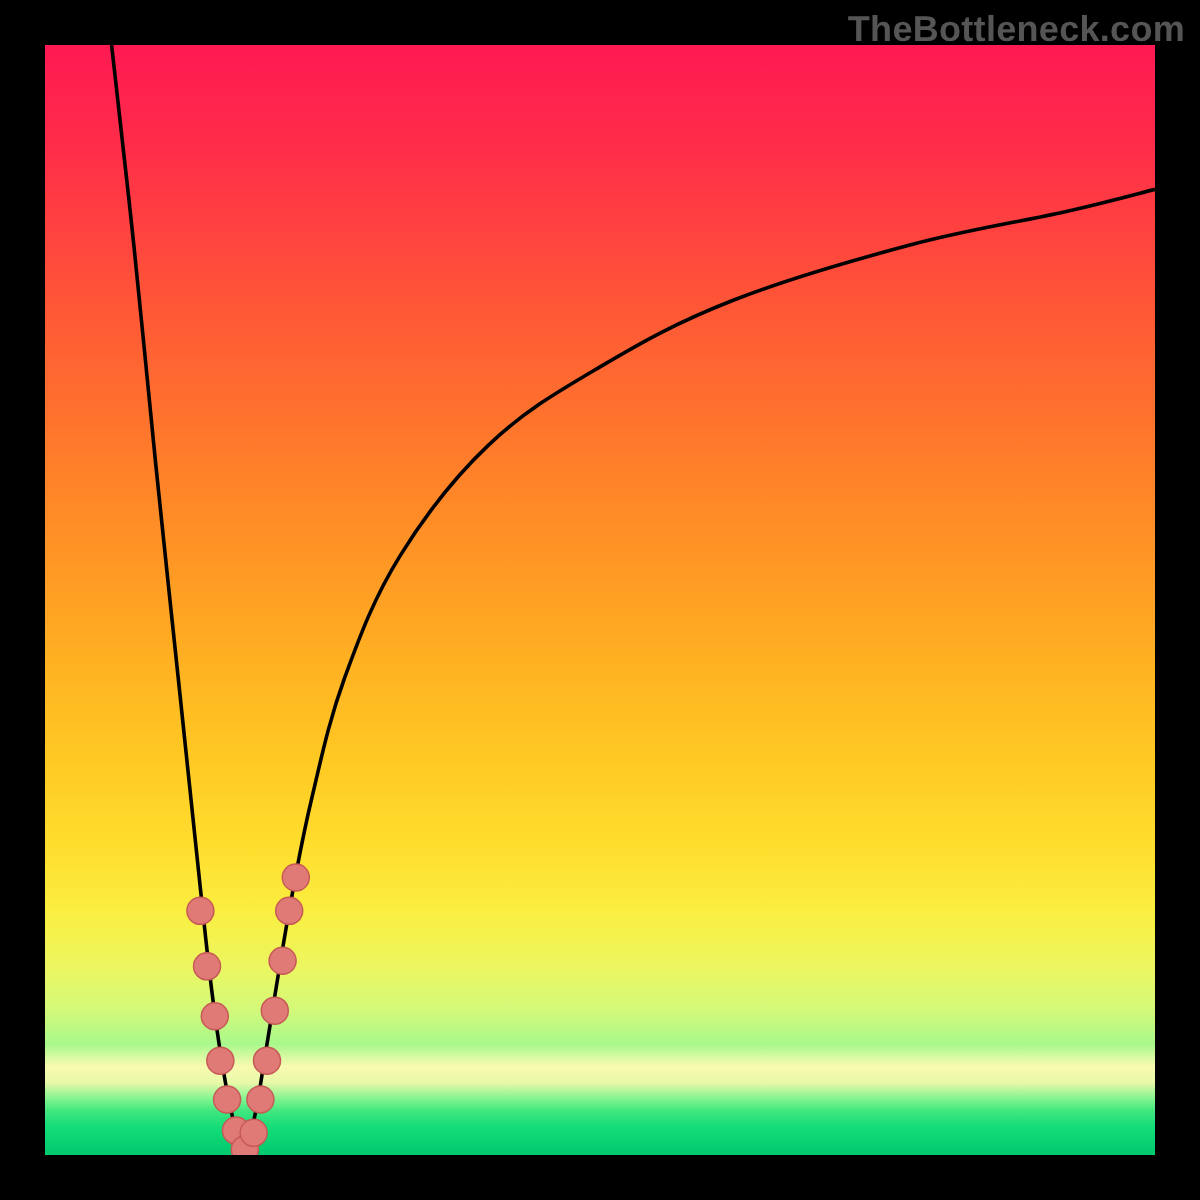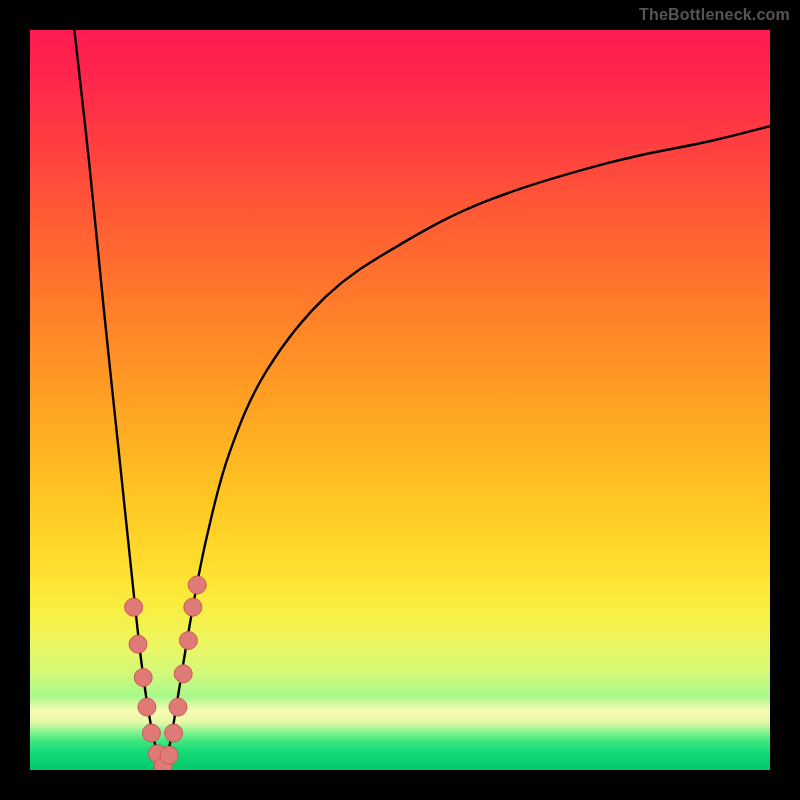--- a/index.html
+++ b/index.html
@@ -56,21 +56,21 @@
     position: absolute;
     inset: 0;
     width: 100%;
     height: 100%;
   }
   .watermark {
     position: absolute;
     top: 6px;
     right: 10px;
     color: #555;
-    font-size: 16px;
+    font-size: 24px;
     font-weight: 600;
     user-select: none;
     letter-spacing: 0.2px;
   }
 </style>
 </head>
 <body>
 
 <div class="stage">
 

